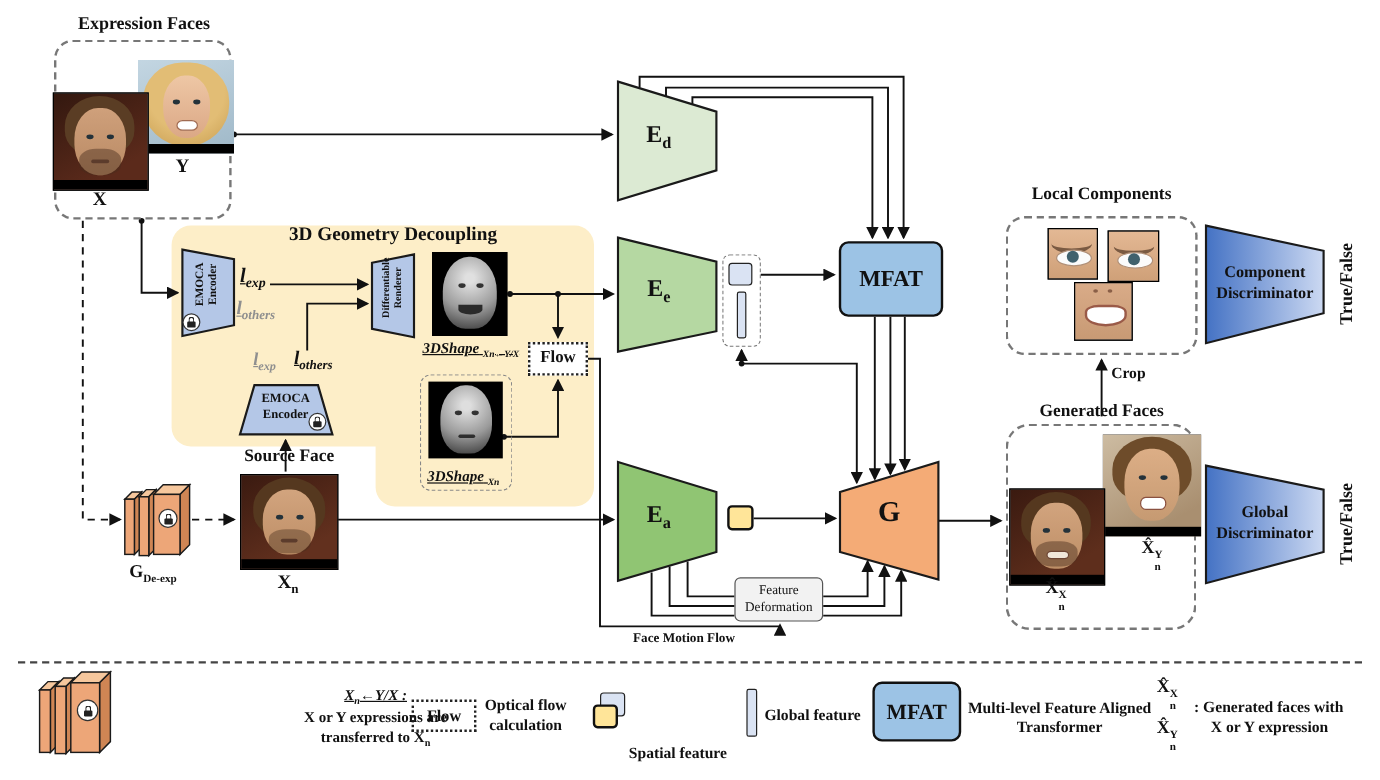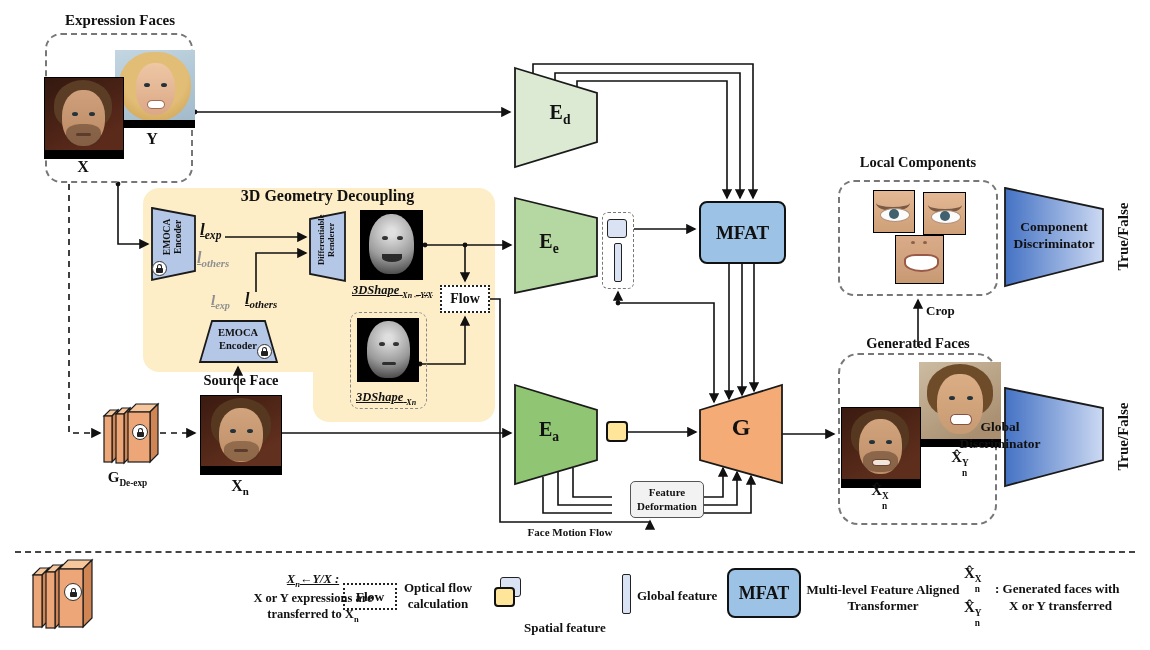--- a/index.html
+++ b/index.html
@@ -7,21 +7,21 @@
   .canvas{position:relative;width:1150px;height:650px;background:#fff;overflow:hidden;}
   svg.layer{position:absolute;left:0;top:0;z-index:1;}
   .lbl{position:absolute;color:#111;font-weight:bold;white-space:nowrap;z-index:3;}
   .c{text-align:center;}
   .gray{color:#8f8f8f;}
   .it{font-style:italic;text-decoration:underline;}
   .box{position:absolute;z-index:2;box-sizing:border-box;}
   .dashedbox{border:2px dashed #777;border-radius:16px;background:transparent;}
   .mfatbox{background:#9cc3e5;border:2px solid #111;border-radius:8px;display:flex;align-items:center;justify-content:center;font-weight:bold;color:#111;}
   .flowbox{background:#fff;border:2px dotted #222;display:flex;align-items:center;justify-content:center;font-weight:bold;color:#111;}
-  .fdbox{background:#f2f2f2;border:1.5px solid #555;border-radius:5px;display:flex;align-items:center;justify-content:center;text-align:center;font-weight:bold;font-size:11px;line-height:1.2;color:#111;margin-left:18px;}
+  .fdbox{background:#f2f2f2;border:1.5px solid #555;border-radius:5px;display:flex;align-items:center;justify-content:center;text-align:center;font-weight:normal;font-size:11px;line-height:1.2;color:#111;}
   .featsq{background:#dae3f3;border:1.5px solid #222;border-radius:3px;}
   .ysq{background:#ffe599;border:2px solid #111;border-radius:4px;}
   .gbar{background:#dae3f3;border:1.5px solid #222;border-radius:2px;}
   .vtext{position:absolute;transform:rotate(-90deg);font-weight:bold;font-size:15px;text-align:center;color:#111;z-index:3;white-space:nowrap;}
   .rot{position:absolute;transform:rotate(-90deg);font-weight:bold;text-align:center;color:#111;z-index:3;line-height:1.15;}
   .ph{position:absolute;overflow:hidden;z-index:2;background:#555;}
   .ph>div{position:absolute;}
   .bar{left:0;right:0;bottom:0;height:8px;background:#000;}
   .eye{width:6px;height:4px;background:#24323a;border-radius:50%;}
   .lockwrap{position:absolute;background:#fff;border:1px solid #333;border-radius:50%;display:flex;align-items:center;justify-content:center;z-index:4;}
@@ -234,21 +234,21 @@
 <div class="lbl c" style="left:220px;top:477px;width:40px;font-size:16px;">
   <span>X</span><sub>n</sub>
 </div>
 <div class="lockwrap" style="left:132px;top:424px;width:14px;height:14px;">
       <div class="lockbody"></div>
     </div>
 <div class="lbl c" style="left:95px;top:469px;width:65px;font-size:15px;">
   <span>G</span><sub style="font-size:62%;">De-exp</sub>
 </div>
 
-<div class="lbl c" style="left:530px;top:101px;width:60px;font-size:20px;z-index:3;">
+<div class="lbl c" style="left:519px;top:101px;width:60px;font-size:20px;z-index:3;">
   <span>E</span><sub>d</sub>
 </div>
 <div class="lbl c" style="left:519px;top:230px;width:60px;font-size:20px;z-index:3;">
   <span>E</span><sub>e</sub>
 </div>
 <div class="lbl c" style="left:519px;top:418px;width:60px;font-size:20px;z-index:3;">
   <span>E</span><sub>a</sub>
 </div>
 <div class="lbl c" style="left:711px;top:414px;width:60px;font-size:24px;z-index:3;">G</div>
 
@@ -322,21 +322,21 @@
   <div style="left:27px;top:5px;width:4px;height:3px;background:#8a5f47;border-radius:50%;"></div>
   <div style="left:8px;top:18px;width:31px;height:14px;background:#fff;border:2px solid #9a5a48;border-radius:40% 40% 60% 60%;"></div>
 </div>
 <div class="lbl" style="left:926px;top:303px;font-size:13px;">Crop</div>
 
 <div class="lbl c" style="left:1004px;top:219px;width:100px;font-size:13.5px;line-height:1.25;z-index:3;">
   <span>Component</span><br>
   <span>Discriminator</span>
 </div>
 <div class="vtext" style="left:1083px;top:228px;width:80px;">True/False</div>
-<div class="lbl c" style="left:950px;top:419px;width:100px;font-size:13.5px;line-height:1.25;z-index:3;">
+<div class="lbl c" style="left:1004px;top:419px;width:100px;font-size:13.5px;line-height:1.25;z-index:3;">
   <span>Global</span><br>
   <span>Discriminator</span>
 </div>
 <div class="vtext" style="left:1083px;top:428px;width:80px;">True/False</div>
 
 <div class="sep" style="left:15px;top:551px;width:1120px;"></div>
 <div class="lockwrap" style="left:64px;top:583px;width:16px;height:16px;">
       <div class="lockbody"></div>
     </div>
 <div class="lbl c" style="left:228px;top:571px;width:170px;font-size:12.5px;line-height:1.3;">
@@ -370,16 +370,16 @@
       </span>
 </div>
 <div class="lbl mx" style="left:964px;top:599px;font-size:15px;">
   <span>X̂</span><span class="stack">
         <span>Y</span>
         <span>n</span>
       </span>
 </div>
 <div class="lbl" style="left:995px;top:581px;font-size:13px;line-height:1.3;">
   <span>: Generated faces with</span><br>
-  <span style="padding-left:14px;">X or Y transferred</span>
+  <span style="padding-left:14px;">X or Y expression</span>
 </div>
 
 </div>
 
 </body></html>

